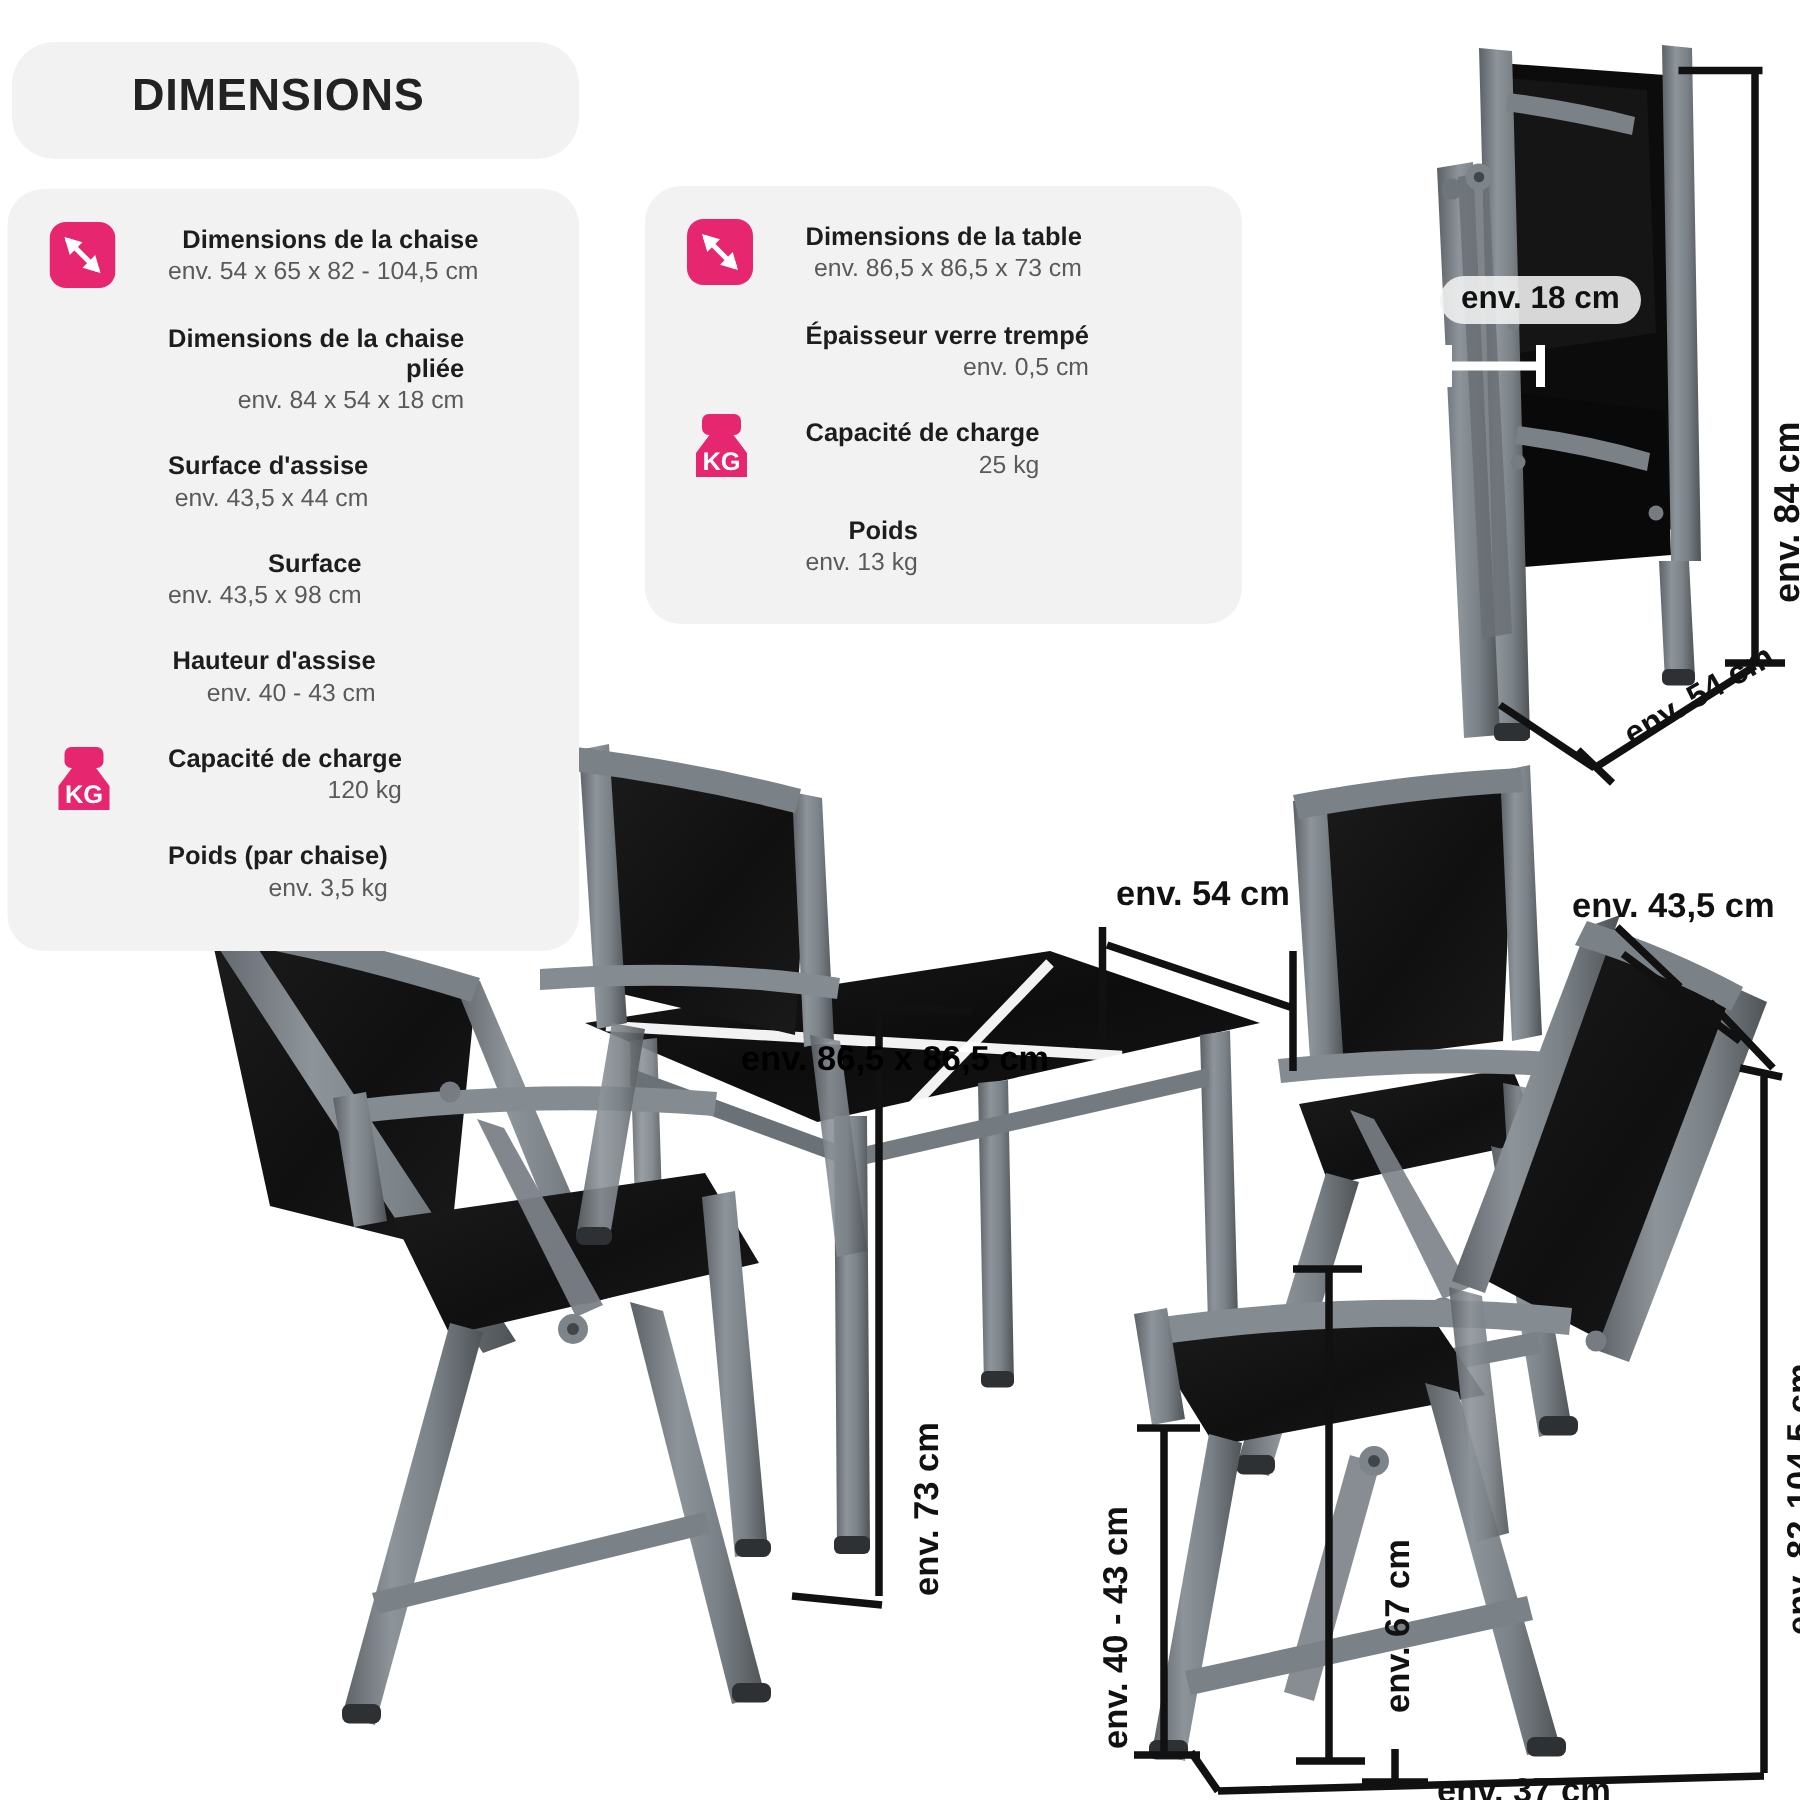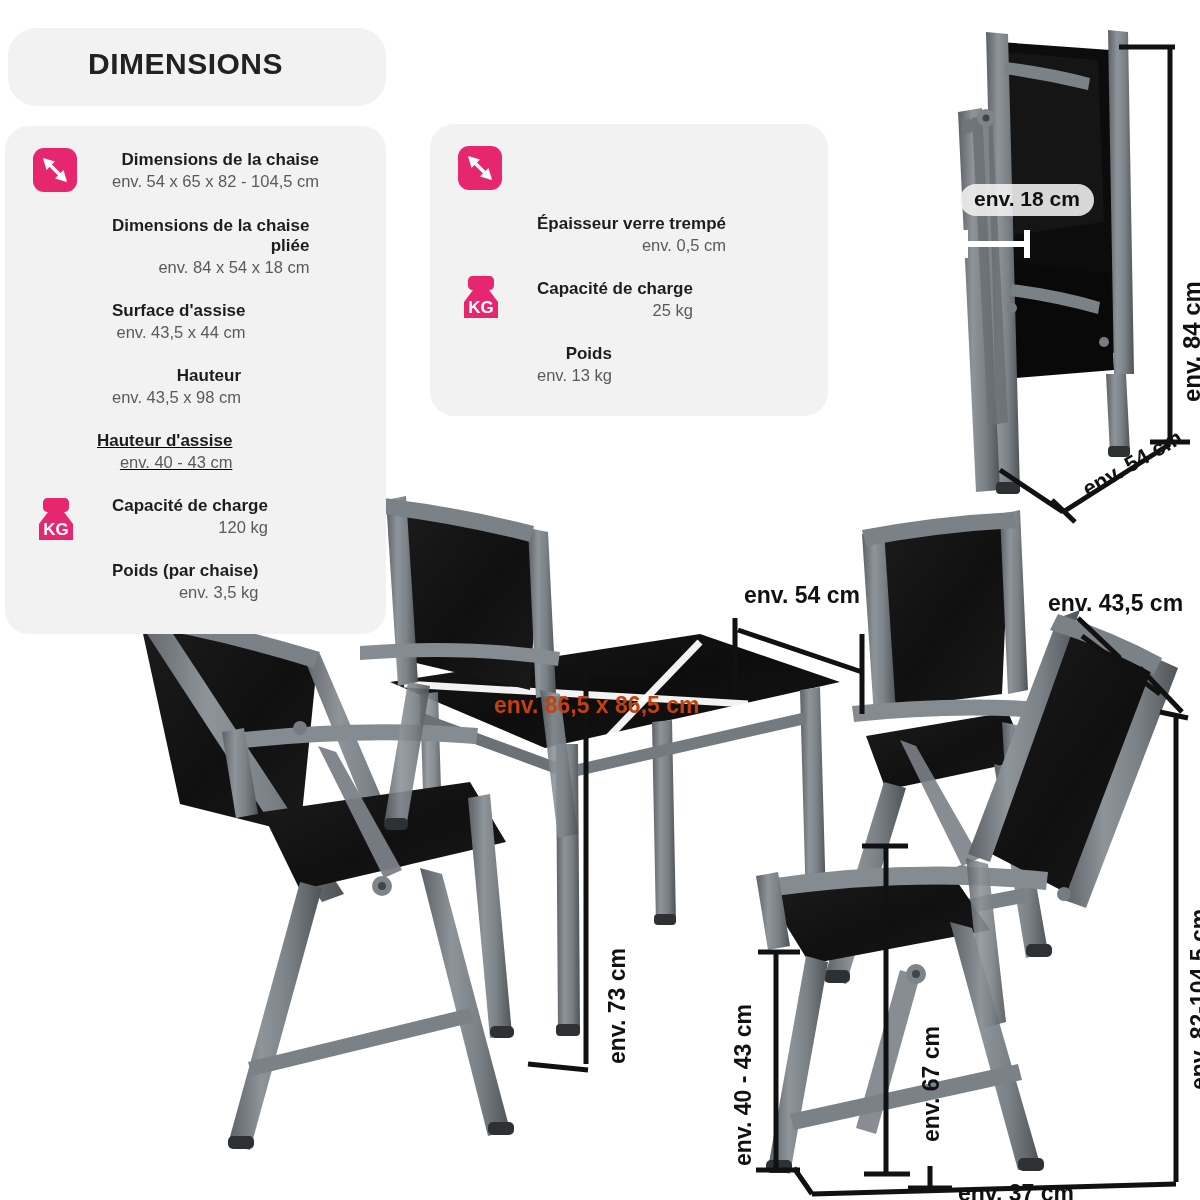--- a/index.html
+++ b/index.html
@@ -91,21 +91,21 @@
 
   
   .dim-label {
     position: absolute;
     font-size: 20px;
     font-weight: bold;
     color: #111111;
     white-space: nowrap;
   }
   .dim-label.white {
-    color: #c2410c;
+    color: #000000;
   }
   .rot90 {
     transform: rotate(-90deg);
     transform-origin: left top;
   }
   .pill {
     position: absolute;
     background: rgba(242,242,242,0.88);
     border-radius: 18px;
     padding: 3px 14px 5px 14px;
@@ -351,25 +351,25 @@
 pliée</div>
       <div class="spec-value">env. 84 x 54 x 18 cm</div>
     </div>
 
     <div class="spec-row" style="left:107px; top:175px;">
       <div class="spec-label">Surface d'assise</div>
       <div class="spec-value">env. 43,5 x 44 cm</div>
     </div>
 
     <div class="spec-row" style="left:107px; top:240px;">
-      <div class="spec-label">Hauteur</div>
+      <div class="spec-label">Surface</div>
       <div class="spec-value">env. 43,5 x 98 cm</div>
     </div>
 
-    <div class="spec-row" style="left:92px; top:305px;text-decoration:underline;">
+    <div class="spec-row" style="left:110px; top:305px;">
       <div class="spec-label">Hauteur d'assise</div>
       <div class="spec-value">env. 40 - 43 cm</div>
     </div>
 
     <div class="spec-row" style="left:107px; top:370px;">
       <div class="spec-label">Capacité de charge</div>
       <div class="spec-value">120 kg</div>
     </div>
 
     <div class="spec-row" style="left:107px; top:435px;">
@@ -391,20 +391,24 @@
 
     <div class="icon-box" style="left:26px; top:148px; width:50px; height:50px;">
       <svg width="50" height="50" viewBox="0 0 50 50">
         <path d="M16.5 4 h17 a4.5 4.5 0 0 1 4.5 4.5 v5 a4.5 4.5 0 0 1 -4.5 4.5 h-17 a4.5 4.5 0 0 1 -4.5 -4.5 v-5 a4.5 4.5 0 0 1 4.5 -4.5 z" fill="#e6266e"></path>
         <rect x="21" y="10" width="8" height="10" fill="#e6266e"></rect>
         <path d="M17 18 h16 l9 12 v16 h-34 v-16 z" fill="#e6266e"></path>
         <text x="25" y="41" font-family="Liberation Sans, sans-serif" font-size="17" font-weight="bold" fill="#ffffff" text-anchor="middle">KG</text>
       </svg>
     </div>
 
+    <div class="spec-row" style="left:107px; top:24px;">
+      <div class="spec-label">Dimensions de la table</div>
+      <div class="spec-value">env. 86,5 x 86,5 x 73 cm</div>
+    </div>
 
     <div class="spec-row" style="left:107px; top:90px;">
       <div class="spec-label">Épaisseur verre trempé</div>
       <div class="spec-value">env. 0,5 cm</div>
     </div>
 
     <div class="spec-row" style="left:107px; top:155px;">
       <div class="spec-label">Capacité de charge</div>
       <div class="spec-value">25 kg</div>
     </div>

